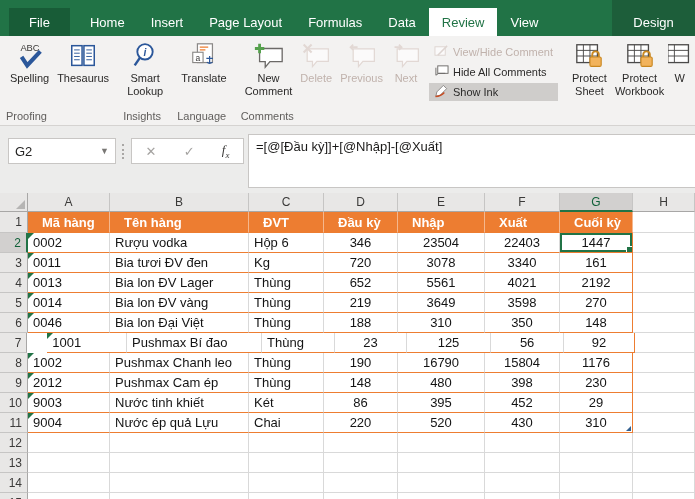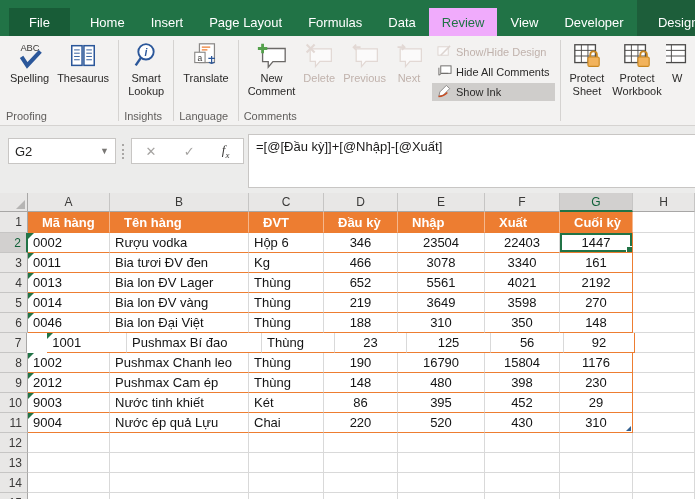--- a/index.html
+++ b/index.html
@@ -4,21 +4,21 @@
 <style>
   html,body{margin:0;padding:0;}
   body{width:695px;height:499px;overflow:hidden;background:#fff;
        font-family:"Liberation Sans","DejaVu Sans",sans-serif;position:relative;
        -webkit-font-smoothing:antialiased;}
   
   .tabbar{height:36px;background:#217346;display:flex;align-items:flex-end;}
   .tab{color:#fff;font-size:13px;height:28px;display:flex;align-items:center;
        padding:0 13px;white-space:nowrap;cursor:default;}
   .tab.file{background:#185c37;padding:0 20px;margin-left:9px;margin-right:7px;}
-  .tab.active{background:#f0abfc;color:#217346;}
+  .tab.active{background:#ffffff;color:#217346;}
   .ctx-wrap{margin-left:auto;background:#1d5e3a;height:36px;min-width:83px;
        display:flex;align-items:flex-end;justify-content:center;}
   
   .ribbon{height:89px;background:#f3f2f1;border-bottom:1px solid #d5d3d1;
           display:flex;align-items:stretch;padding:0 2px;}
   .rgroup{display:flex;flex-direction:column;}
   .rg-body{flex:1;display:flex;align-items:flex-start;padding:3px 4px 0;}
   .rg-label{font-size:11px;color:#605e5c;padding:0 4px 3px;line-height:12px;}
   .rdiv{width:1px;background:#d5d3d1;margin:4px 1px;}
   .bigbtn{display:flex;flex-direction:column;align-items:center;gap:1px;
@@ -86,21 +86,20 @@
 
 <div class="tabbar">
     <div class="tab file">File</div>
     <div class="tab ">Home</div>
     <div class="tab ">Insert</div>
     <div class="tab ">Page Layout</div>
     <div class="tab ">Formulas</div>
     <div class="tab ">Data</div>
     <div class="tab active">Review</div>
     <div class="tab ">View</div>
-    <div class="tab ">Developer</div>
     <div class="ctx-wrap">
       <div class="tab ">Design</div>
     </div>
   </div>
 
 <div class="ribbon">
 
   <div class="rgroup">
     <div class="rg-body">
       <div class="bigbtn">
@@ -211,21 +210,21 @@
         <span class="bl">Next</span>
       </div>
       <div class="stack">
         <div class="smallbtn disabled">
           <span>
             <svg width="15" height="14" viewBox="0 0 16 15">
                 <rect x="1" y="3" width="11" height="9" fill="#fbfafa" stroke="#ddd4d0"></rect>
                 <path d="M4 12 L14 2" stroke="#ddd4d0" stroke-width="1.6"></path>
               </svg>
           </span>
-          <span>Show/Hide Design</span>
+          <span>View/Hide Comment</span>
         </div>
         <div class="smallbtn">
           <span>
             <svg width="15" height="14" viewBox="0 0 16 15">
                 <rect x="4" y="2" width="11" height="8" fill="#fff" stroke="#6b6967"></rect>
                 <path d="M2 4 v8 l3 -2 h7" fill="none" stroke="#6b6967"></path>
               </svg>
           </span>
           <span>Hide All Comments</span>
         </div>
@@ -337,21 +336,21 @@
       <div class="c num tbl" style="width: 87px;">23504</div>
       <div class="c num tbl" style="width: 75px;">22403</div>
       <div class="c num tbl gR sel" style="width: 73px;">1447</div>
       <div class="c" style="width: 62px;"></div>
     </div>
     <div class="srow" style="height: 20px;">
       <div class="rh">3</div>
       <div class="c txt tbl err" style="width: 82px; text-align: center;">0011</div>
       <div class="c txt tbl" style="width: 139px;">Bia tươi ĐV đen</div>
       <div class="c txt tbl" style="width: 75px;">Kg</div>
-      <div class="c num tbl" style="width: 74px;">466</div>
+      <div class="c num tbl" style="width: 74px;">720</div>
       <div class="c num tbl" style="width: 87px;">3078</div>
       <div class="c num tbl" style="width: 75px;">3340</div>
       <div class="c num tbl gR" style="width: 73px;">161</div>
       <div class="c" style="width: 62px;"></div>
     </div>
     <div class="srow" style="height: 20px;">
       <div class="rh">4</div>
       <div class="c txt tbl err" style="width: 82px;">0013</div>
       <div class="c txt tbl" style="width: 139px;">Bia lon ĐV Lager</div>
       <div class="c txt tbl" style="width: 75px;">Thùng</div>

